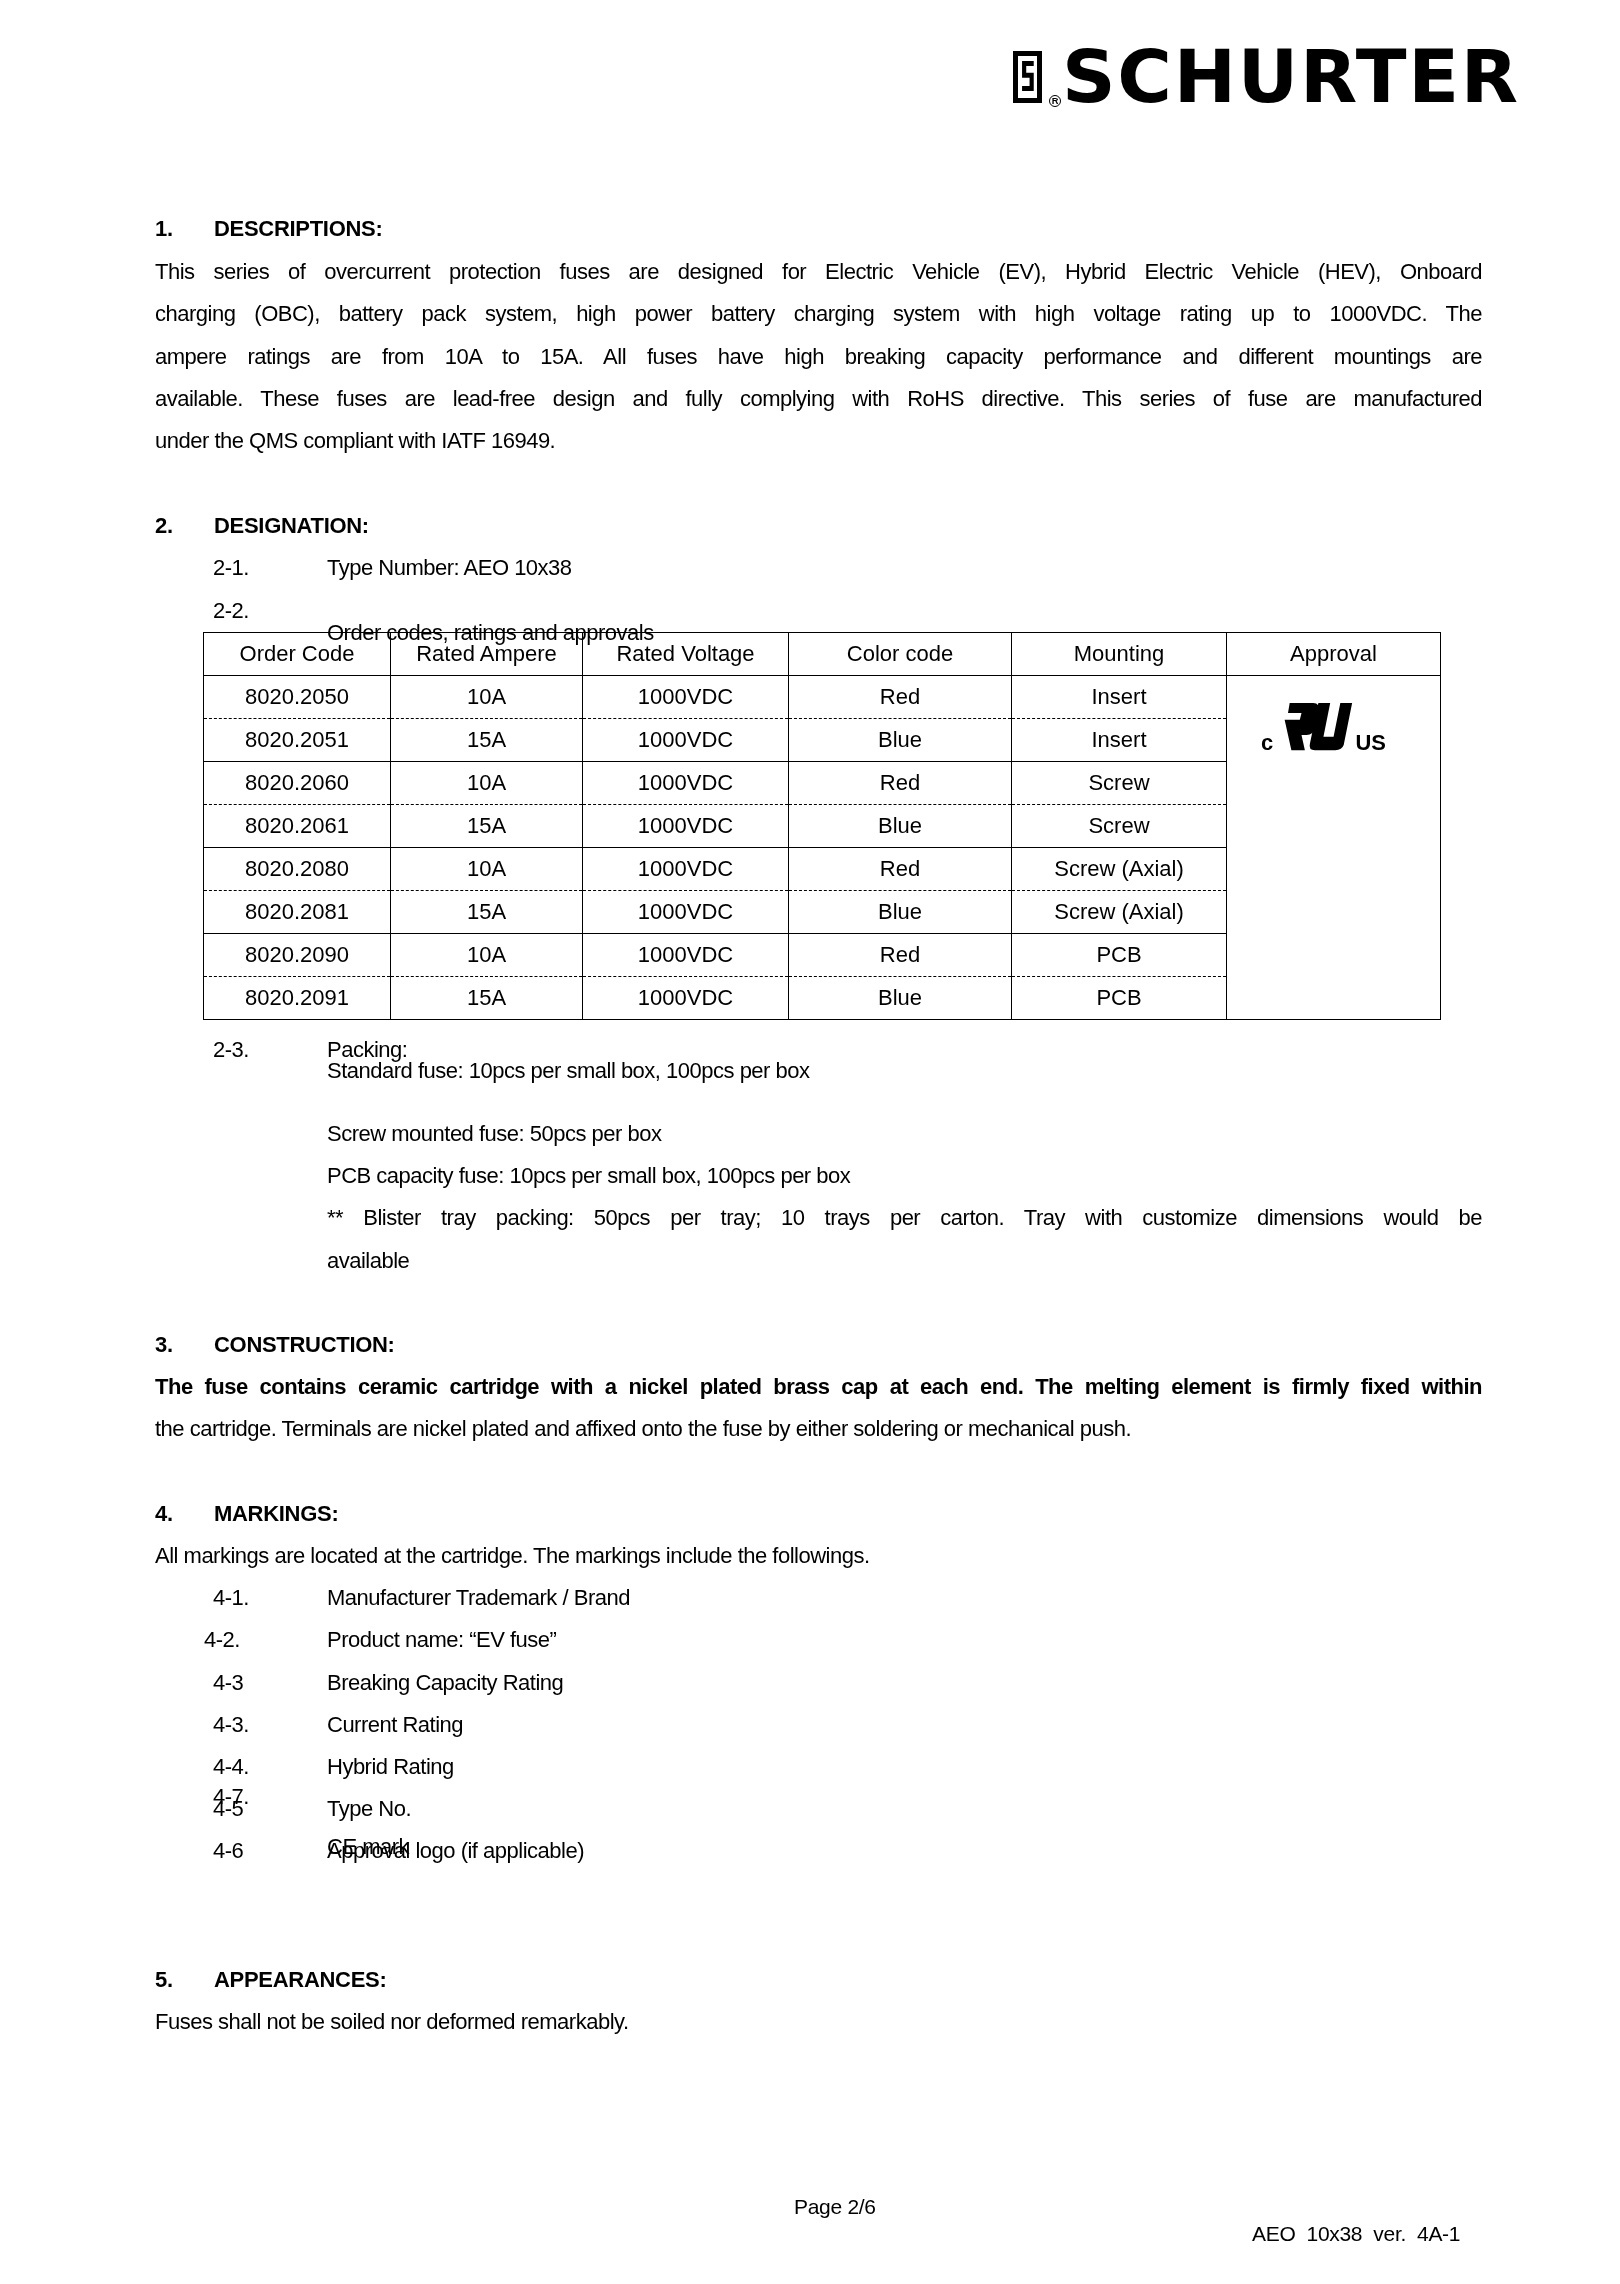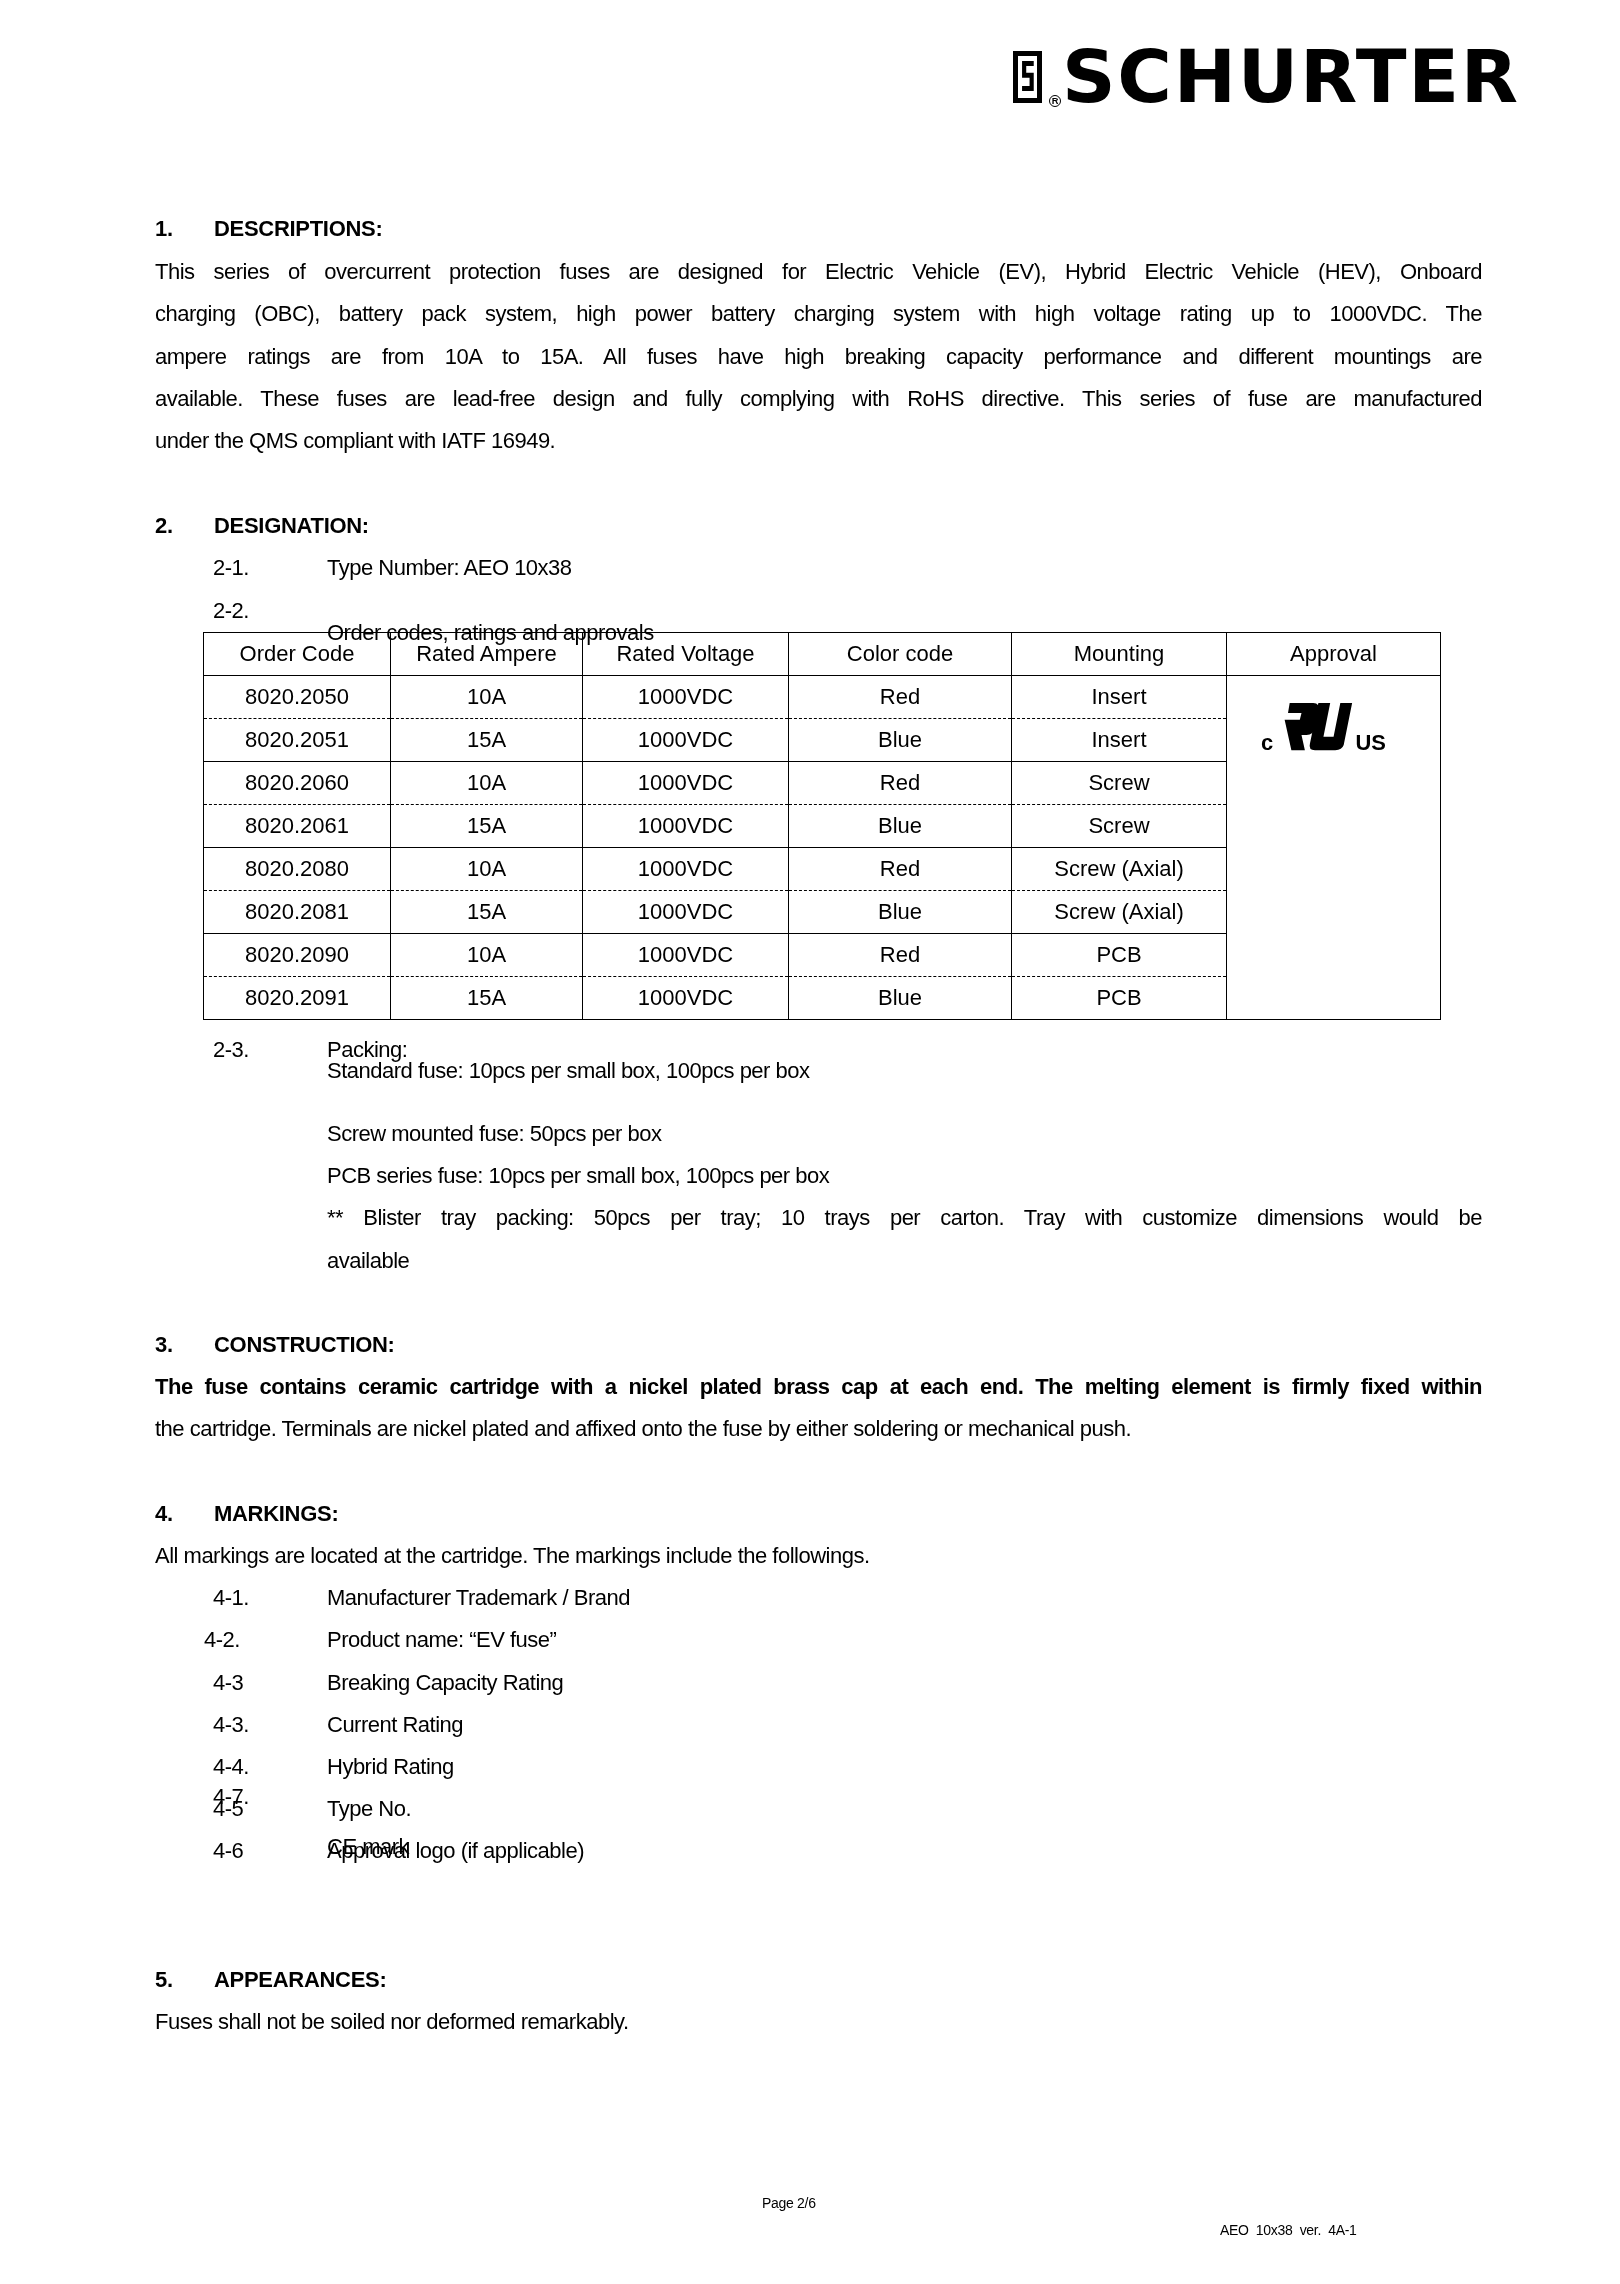--- a/index.html
+++ b/index.html
@@ -15,21 +15,21 @@
   .logo-box .s { position: absolute; left: 4.2px; top: 5px; width: 11.8px; height: 30px; }
   .logo-reg { position: absolute; left: 36px; top: 44px; font-size: 9.3px; font-weight: bold; width: 10px; height: 10px; border: 1.3px solid #000; border-radius: 50%; text-align: center; line-height: 10px; }
   .logo-text { position: absolute; left: 49px; top: -11.8px; font-size: 73px; font-weight: bold; letter-spacing: 1.7px; transform: scaleX(1.02); transform-origin: left; font-family: "DejaVu Sans", sans-serif; line-height: 76px; }
   table.codes { position: absolute; left: 203px; top: 632px; border-collapse: collapse; font-size: 22px; }
   table.codes td, table.codes th { font-weight: normal; text-align: center; padding: 0; height: 42px; border-left: 1.7px solid #000; border-right: 1.7px solid #000; }
   table.codes th { border-top: 1.7px solid #000; border-bottom: 1.7px solid #000; height: 42px; }
   table.codes tr.solid td { border-bottom: 1.7px solid #000; }
   table.codes tr.dotted td.c { border-bottom: 1.3px dashed #000; }
   table.codes td.approval { border-bottom: 1.7px solid #000; vertical-align: top; position: relative; }
   .ul-mark { position: absolute; left: 34px; top: 25px; width: 135px; height: 51px; }
-  .footer { position: absolute; font-size: 14px; letter-spacing: -0.3px; }
+  .footer { position: absolute; font-size: 21px; letter-spacing: -0.3px; margin-left: 32px; }
 </style>
 </head>
 <body>
 
 <div class="logo">
   <div class="logo-box">
     <svg class="s" viewBox="0 0 14 36">
       <path d="M14 0 H0 V20 H9 V30 H0 V36 H14 V14 H5 V6 H14 Z" fill="#000"></path>
     </svg>
   </div>
@@ -138,21 +138,21 @@
     <td>Blue</td>
     <td>PCB</td>
   </tr>
 </tbody>
   </table>
 
 <div class="line" style="left:213px; top:1037px;">2-3.</div>
 <div class="line" style="left:327px; top:1037px;">Packing:</div>
 <div class="line" style="left:327px; top:1058px;text-align:right;">Standard fuse: 10pcs per small box, 100pcs per box</div>
 <div class="line" style="left:327px; top:1121px;">Screw mounted fuse: 50pcs per box</div>
-<div class="line" style="left:327px; top:1163px;">PCB series fuse: 10pcs per small box, 100pcs per box</div>
+<div class="line" style="left:327px; top:1163px;">PCB capacity fuse: 10pcs per small box, 100pcs per box</div>
 <div class="line just" style="left:327px; top:1205px; width:1155px;">** Blister tray packing: 50pcs per tray; 10 trays per carton. Tray with customize dimensions would be</div>
 <div class="line" style="left:327px; top:1248px;">available</div>
 
 <div class="head" style="left:155px; top:1332px;">
   <span class="num">3.</span>
   <span class="ttl">CONSTRUCTION:</span>
 </div>
 <div class="line just" style="left:155px; top:1374px; width:1327px;font-weight:bold;">The fuse contains ceramic cartridge with a nickel plated brass cap at each end. The melting element is firmly fixed within</div>
 <div class="line" style="left:155px; top:1416px;">the cartridge. Terminals are nickel plated and affixed onto the fuse by either soldering or mechanical push.</div>
 

